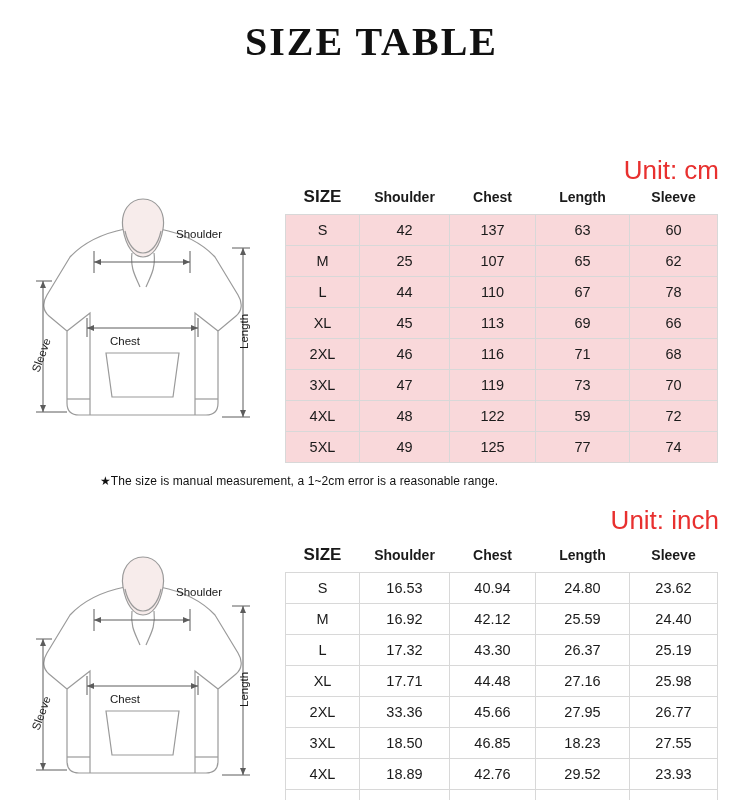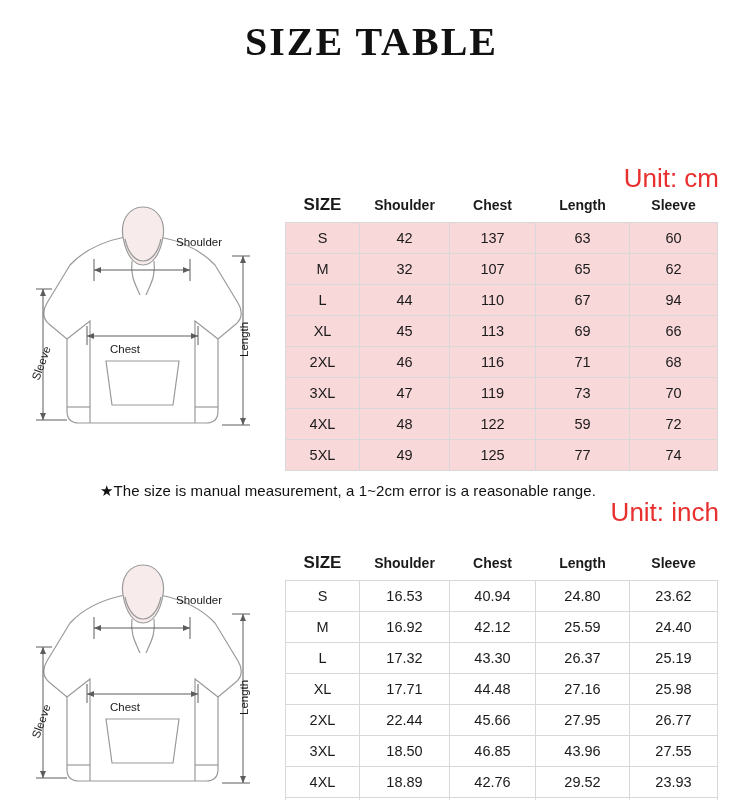--- a/index.html
+++ b/index.html
@@ -14,21 +14,21 @@
     color: #111111;
     position: relative;
     overflow: hidden;
   }
   .page-title {
     text-align: center;
     font-family: "Liberation Serif", serif;
     font-size: 40px;
     font-weight: 700;
     letter-spacing: 2px;
-    margin: 18px 0 8px 0;
+    margin: 18px 0 0 0;
     color: #111111;
   }
 
   .block {
     position: relative;
   }
 
   
   .unit-label {
     position: absolute;
@@ -79,21 +79,21 @@
   .inch-table col.c-sh   { width: 90px; }
   .inch-table col.c-ch   { width: 86px; }
   .inch-table col.c-le   { width: 94px; }
   .inch-table col.c-sl   { width: 88px; }
 
   
   .note {
     position: absolute;
     left: 100px;
     top: 409px;
-    font-size: 15px;
+    font-size: 12px;
     color: #111111;
     letter-spacing: 0.1px;
   }
 
   
   .diagram {
     position: absolute;
   }
   .diagram svg { display: block; }
 
@@ -190,31 +190,31 @@
     <tbody>
       <tr>
         <td>S</td>
         <td>42</td>
         <td>137</td>
         <td>63</td>
         <td>60</td>
       </tr>
       <tr>
         <td>M</td>
-        <td>32</td>
+        <td>25</td>
         <td>107</td>
         <td>65</td>
         <td>62</td>
       </tr>
       <tr>
         <td>L</td>
         <td>44</td>
         <td>110</td>
         <td>67</td>
-        <td>94</td>
+        <td>78</td>
       </tr>
       <tr>
         <td>XL</td>
         <td>45</td>
         <td>113</td>
         <td>69</td>
         <td>66</td>
       </tr>
       <tr>
         <td>2XL</td>
@@ -245,21 +245,21 @@
         <td>74</td>
       </tr>
     </tbody>
   </table>
 
   <div class="note">★The size is manual measurement, a 1~2cm error is a reasonable range.</div>
 </div>
 
 <div class="block">
 
-  <div class="unit-label" style="top:424px;">Unit: inch</div>
+  <div class="unit-label" style="top:440px;">Unit: inch</div>
 
   <div class="diagram" style="left:10px; top:478px;">
     <svg width="265" height="280" viewBox="0 0 265 280">
       <path class="hoodie-fill" d="M60 72 C75 56, 95 48, 115 44 L150 44 C170 48, 190 56, 205 72
         L228 110 C233 118, 232 126, 226 131 L208 146 L208 218 C208 226, 204 230, 196 230
         L69 230 C61 230, 57 226, 57 218 L57 146 L39 131 C33 126, 32 118, 37 110 Z"></path>
       <path class="hoodie-line" d="M57 146 L80 128 L80 230"></path>
       <path class="hoodie-line" d="M208 146 L185 128 L185 230"></path>
       <path class="hood-fill" d="M113 44 C110 26, 120 14, 133 14 C146 14, 156 26, 153 44
         C150 62, 142 72, 133 72 C124 72, 116 62, 113 44 Z"></path>
@@ -341,30 +341,30 @@
       </tr>
       <tr>
         <td>XL</td>
         <td>17.71</td>
         <td>44.48</td>
         <td>27.16</td>
         <td>25.98</td>
       </tr>
       <tr>
         <td>2XL</td>
-        <td>22.44</td>
+        <td>33.36</td>
         <td>45.66</td>
         <td>27.95</td>
         <td>26.77</td>
       </tr>
       <tr>
         <td>3XL</td>
         <td>18.50</td>
         <td>46.85</td>
-        <td>43.96</td>
+        <td>18.23</td>
         <td>27.55</td>
       </tr>
       <tr>
         <td>4XL</td>
         <td>18.89</td>
         <td>42.76</td>
         <td>29.52</td>
         <td>23.93</td>
       </tr>
       <tr>

